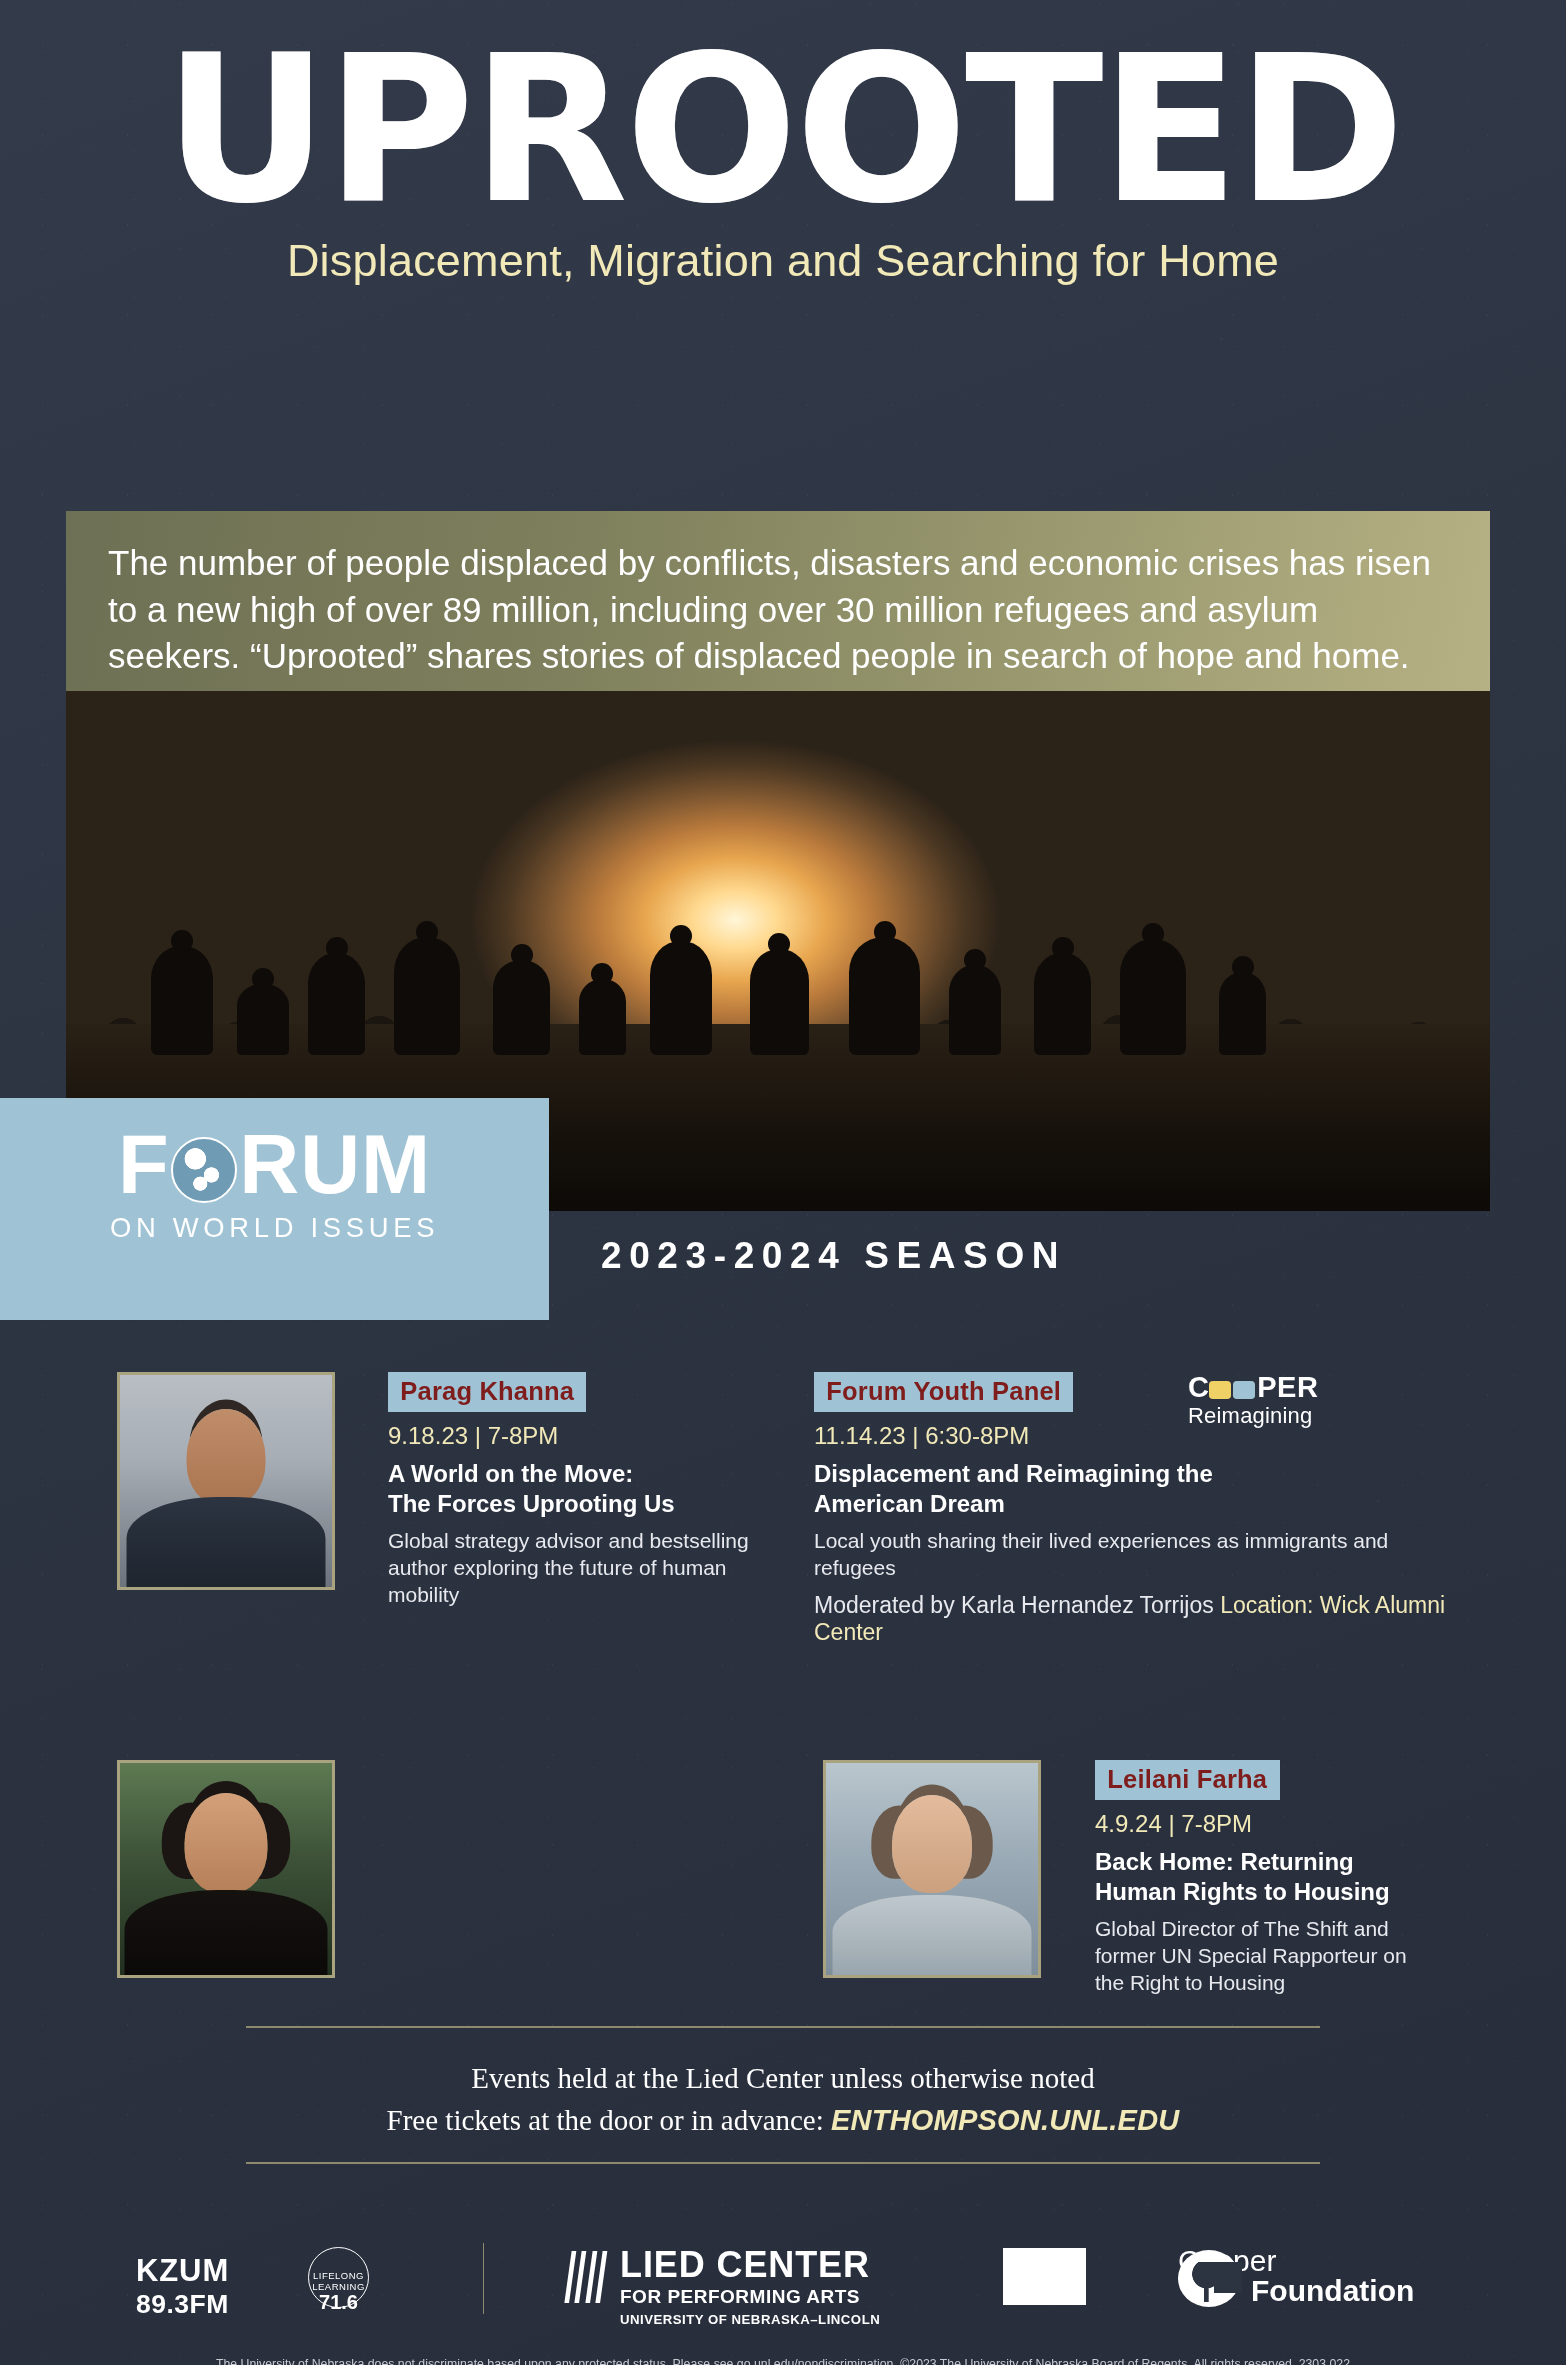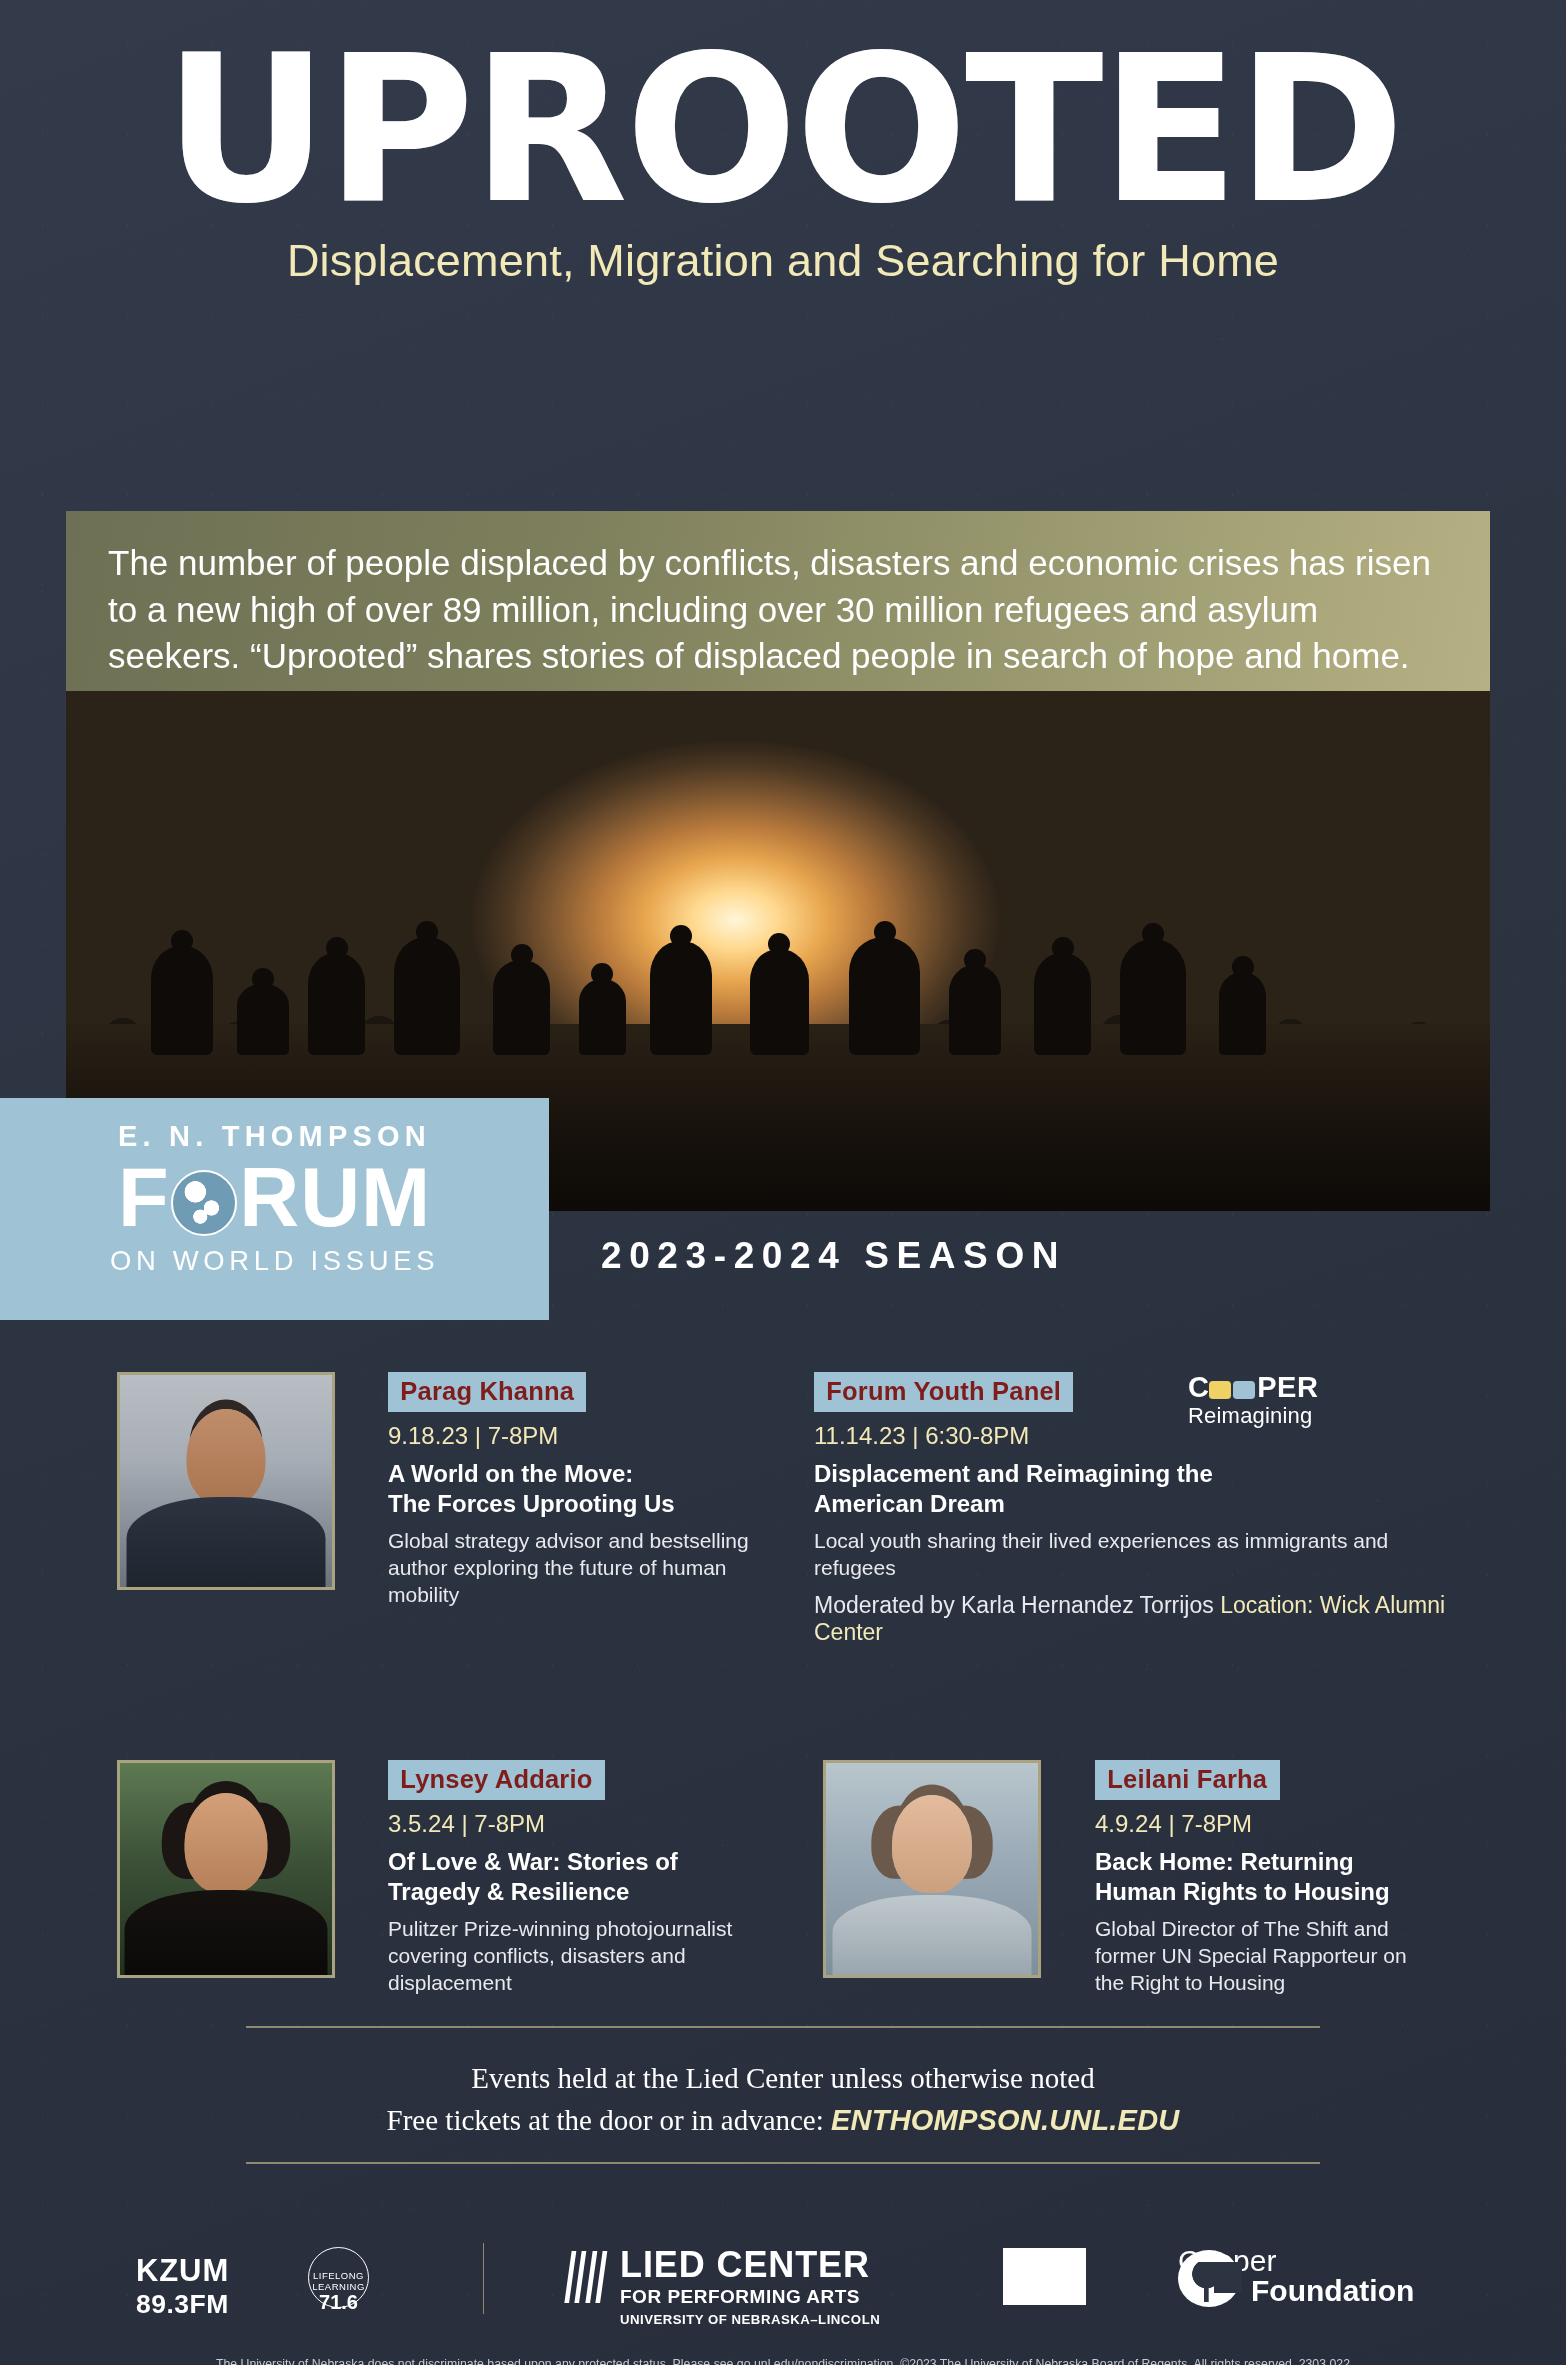--- a/index.html
+++ b/index.html
@@ -350,21 +350,20 @@
     <div class="sil" style="left:41%;width:62px;height:114px;"></div>
     <div class="sil" style="left:48%;width:59px;height:106px;"></div>
     <div class="sil" style="left:55%;width:71px;height:118px;"></div>
     <div class="sil" style="left:62%;width:52px;height:90px;"></div>
     <div class="sil" style="left:68%;width:57px;height:102px;"></div>
     <div class="sil" style="left:74%;width:66px;height:116px;"></div>
     <div class="sil" style="left:81%;width:47px;height:83px;"></div>
   </div>
 
   <div class="forum-logo">
-    <div class="fl-top">E. N. THOMPSON</div>
     <div class="fl-mid">
       <span>F</span><span class="globe"></span><span>RUM</span>
     </div>
     <div class="fl-bot">ON WORLD ISSUES</div>
   </div>
 
   <div class="season">2023-2024 SEASON</div>
 
   <div class="speakers">
 
@@ -399,27 +398,20 @@
         </div>
       </div>
     </div>
 
     <div class="row" style="margin-top:57px;">
       <div class="card" style="left:117px; top:0;">
         <div class="headshot">
           <div class="hs-inner hs-addario"></div>
         </div>
       </div>
-      <div class="info" style="left:388px; top:0; width:378px;">
-        <span class="name-badge">Lynsey Addario</span>
-        <div class="when">3.5.24 | 7-8PM</div>
-        <div class="talk-title" style="white-space:pre-line;">Of Love &amp; War: Stories of
-Tragedy &amp; Resilience</div>
-        <div class="blurb" style="width:360px;">Pulitzer Prize-winning photojournalist covering conflicts, disasters and displacement</div>
-      </div>
 
       <div class="card" style="left:823px; top:0;">
         <div class="headshot">
           <div class="hs-inner hs-farha"></div>
         </div>
       </div>
       <div class="info" style="left:1095px; top:0; width:378px;">
         <span class="name-badge">Leilani Farha</span>
         <div class="when">4.9.24 | 7-8PM</div>
         <div class="talk-title" style="white-space:pre-line;">Back Home: Returning

